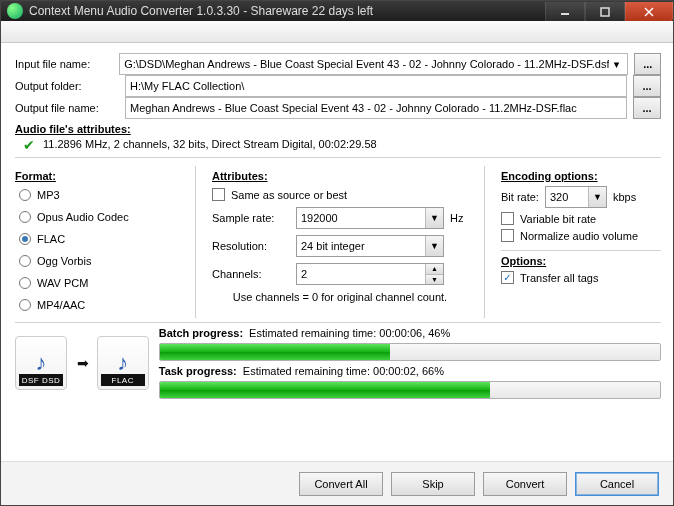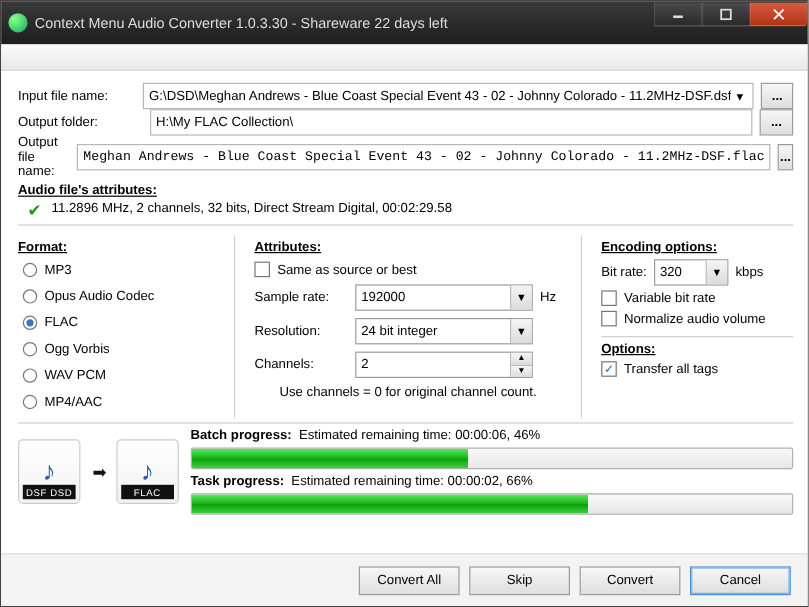--- a/index.html
+++ b/index.html
@@ -1,18 +1,18 @@
 <!DOCTYPE html>
 <html><head>
 <meta charset="utf-8">
 <style>
 * { box-sizing: border-box; margin: 0; padding: 0; font-family: "Segoe UI", Tahoma, sans-serif; font-size: 11px; }
 html, body { width: 674px; height: 506px; overflow: hidden; }
 .window { width: 674px; height: 506px; background: #fff; border: 1px solid #444; display: flex; flex-direction: column; }
-.titlebar { height: 36px; background: linear-gradient(to bottom, #3a3a3a, #1d1d1d); display: flex; align-items: center; color: #ddd; padding-left: 6px; }
+.titlebar { height: 20px; background: linear-gradient(to bottom, #3a3a3a, #1d1d1d); display: flex; align-items: center; color: #ddd; padding-left: 6px; }
 .titlebar .appicon { width: 16px; height: 16px; border-radius: 50%; background: radial-gradient(circle at 30% 30%, #8f8, #1a6); margin-right: 6px; }
 .titlebar .title { flex: 1; font-size: 12px; }
 .winbtns { display: flex; height: 100%; }
 .winbtn { width: 40px; height: 20px; margin-top: 1px; border: 1px solid rgba(255,255,255,0.1); border-top: none; display: flex; align-items: center; justify-content: center; color: #ddd; background: linear-gradient(to bottom,#4a4a4a,#2a2a2a); }
 .winbtn.close { background: linear-gradient(to bottom,#d95b3f,#b03418); width: 48px; border-top-right-radius: 0; border-bottom-right-radius: 4px; }
 .menubar { height: 22px; background: linear-gradient(to bottom,#fbfbfb,#e8e8e8); border-bottom: 1px solid #c9c9c9; display: flex; align-items: stretch; font-size: 12px; color: #222; }
 .menuitem { padding: 3px 10px; display: flex; align-items: center; margin-top: 28px; }
 .content { flex: 1; padding: 10px 12px 8px 14px; display: flex; flex-direction: column; gap: 0; background: #fff; }
 .row { display: flex; align-items: center; gap: 6px; }
 .lbl { width: 104px; text-align: left; color: #000; }
@@ -100,21 +100,21 @@
     <div class="row">
       <div class="lbl">Output folder:</div>
       <div class="txtinput">
           <span>H:\My FLAC Collection\</span>
         </div>
       <div class="browsebtn">...</div>
     </div>
     <div class="row">
       <div class="lbl">Output file name:</div>
       <div class="txtinput">
-          <span style="white-space:nowrap;overflow:hidden;font-family:Liberation Mono, monospace;">Meghan Andrews - Blue Coast Special Event 43 - 02 - Johnny Colorado - 11.2MHz-DSF.flac</span>
+          <span style="white-space:nowrap;overflow:hidden;">Meghan Andrews - Blue Coast Special Event 43 - 02 - Johnny Colorado - 11.2MHz-DSF.flac</span>
         </div>
       <div class="browsebtn">...</div>
     </div>
 
     <div class="section-title">Audio file's attributes:</div>
     <div class="check-row">
       <span class="checkicon">✔</span>
       <span>11.2896 MHz, 2 channels, 32 bits, Direct Stream Digital, 00:02:29.58</span>
     </div>
 

